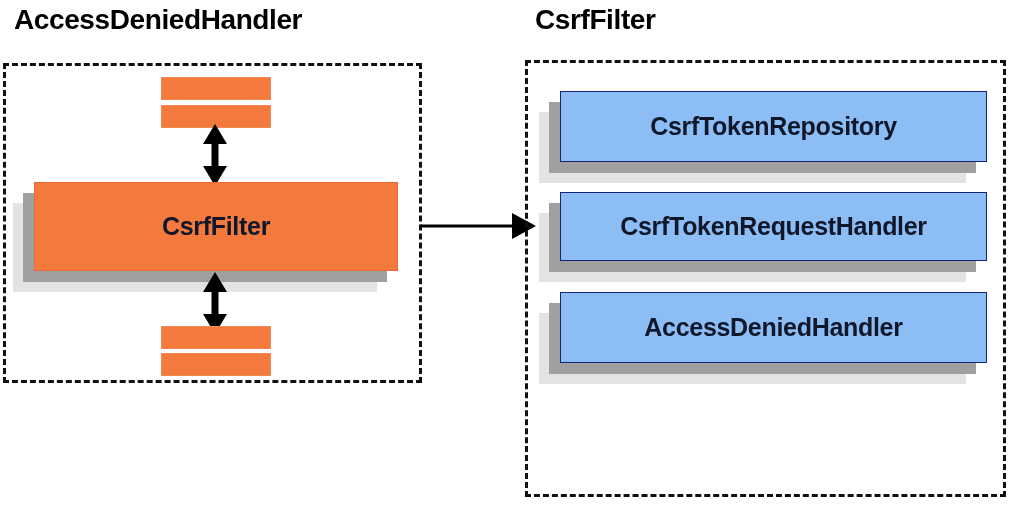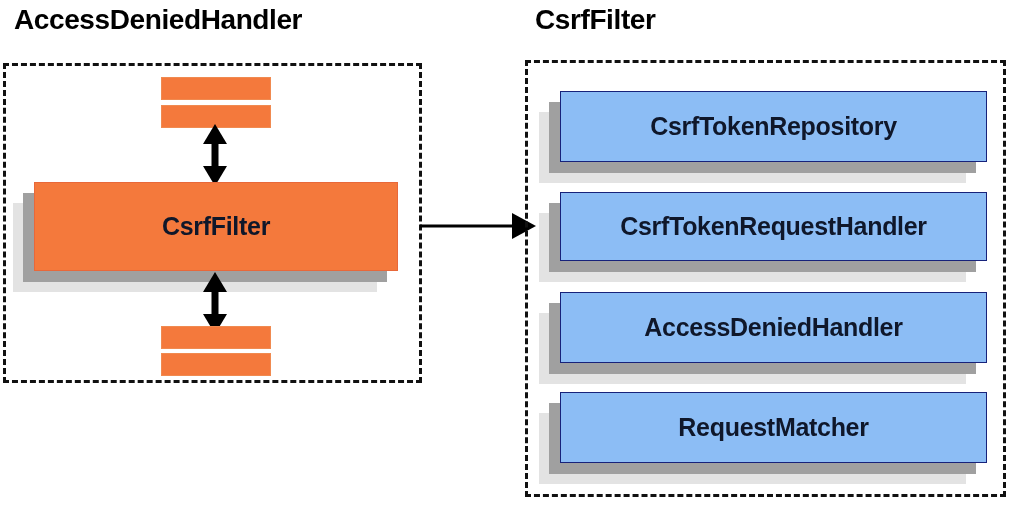--- a/index.html
+++ b/index.html
@@ -170,21 +170,14 @@
   </div>
 
   <div class="node blue" style="left:560px; top:292px; width:427px; height:71px;">
     <div class="shadow-light"></div>
     <div class="shadow-dark"></div>
     <div class="face">
       <span class="label">AccessDeniedHandler</span>
     </div>
   </div>
 
-  <div class="node blue" style="left:560px; top:392px; width:427px; height:71px;">
-    <div class="shadow-light"></div>
-    <div class="shadow-dark"></div>
-    <div class="face">
-      <span class="label">RequestMatcher</span>
-    </div>
-  </div>
 
 </div>
 
 </body></html>

